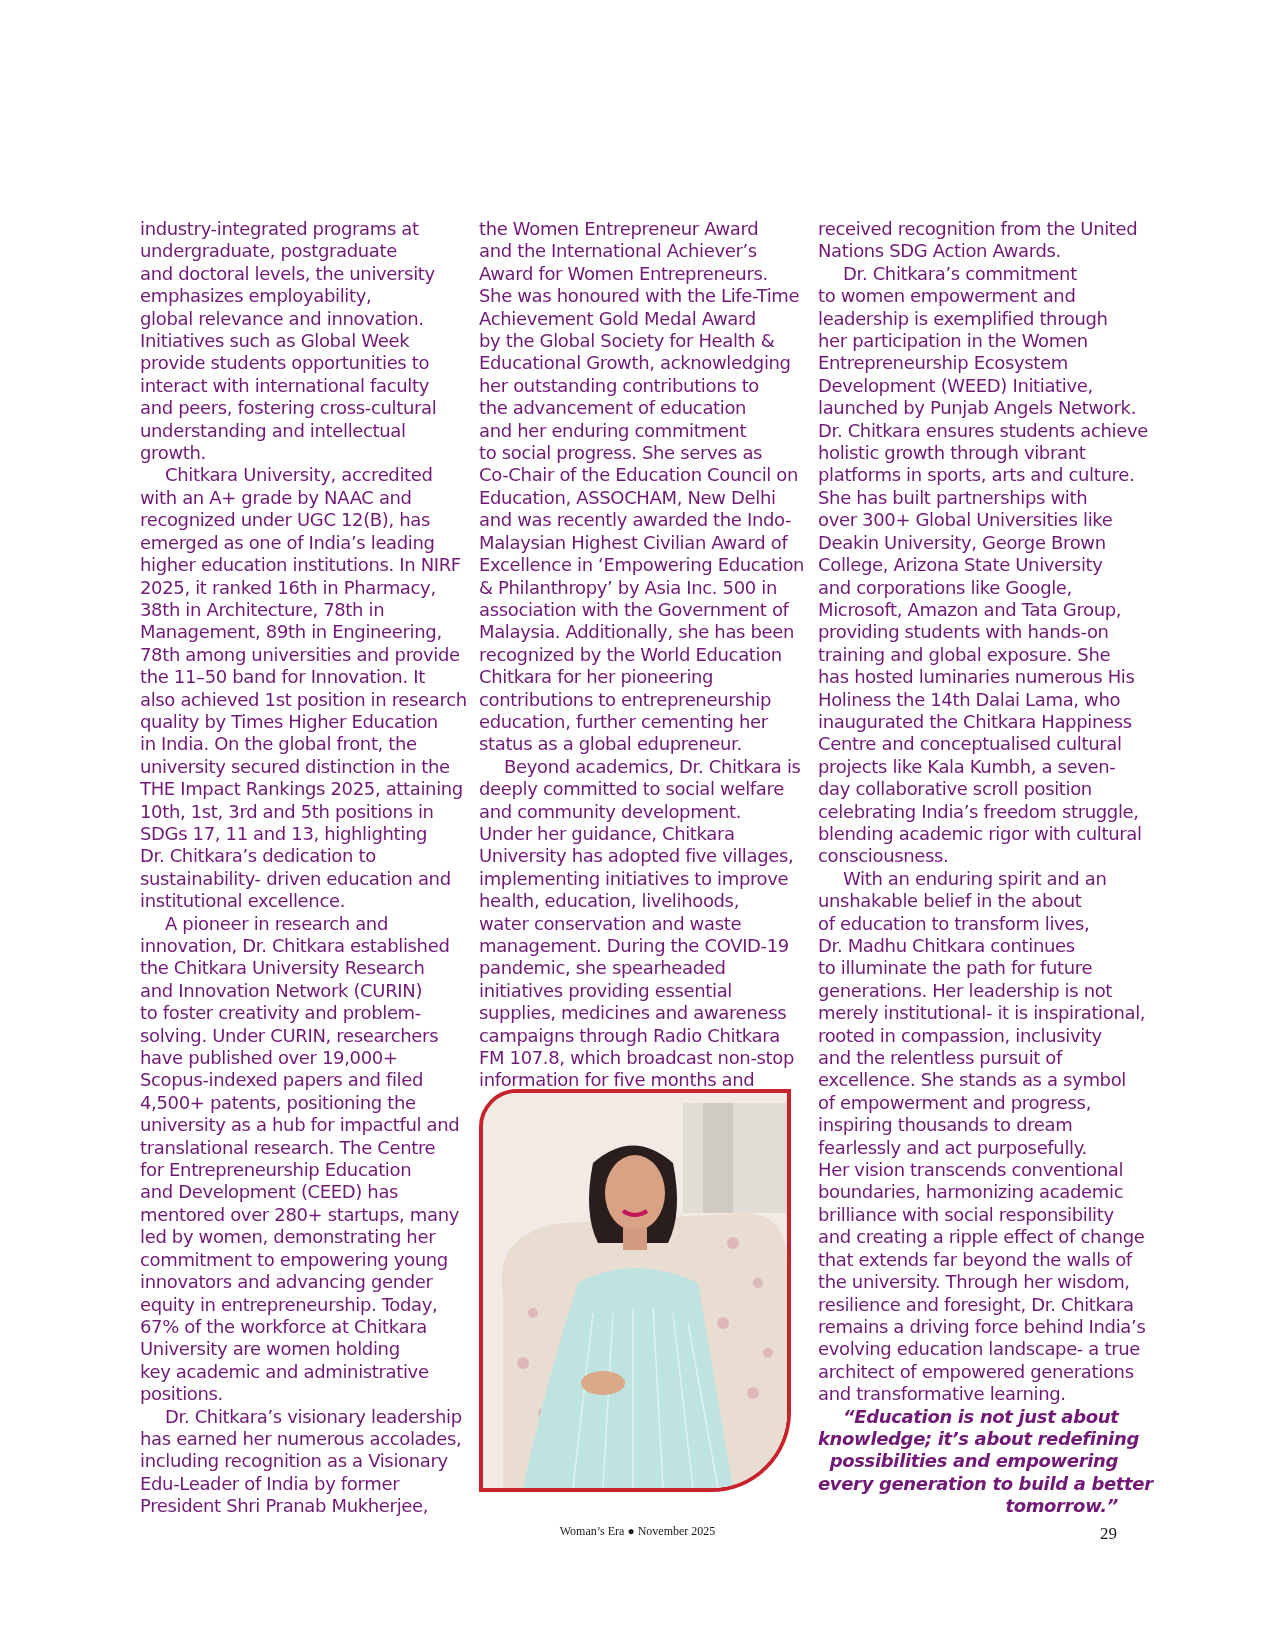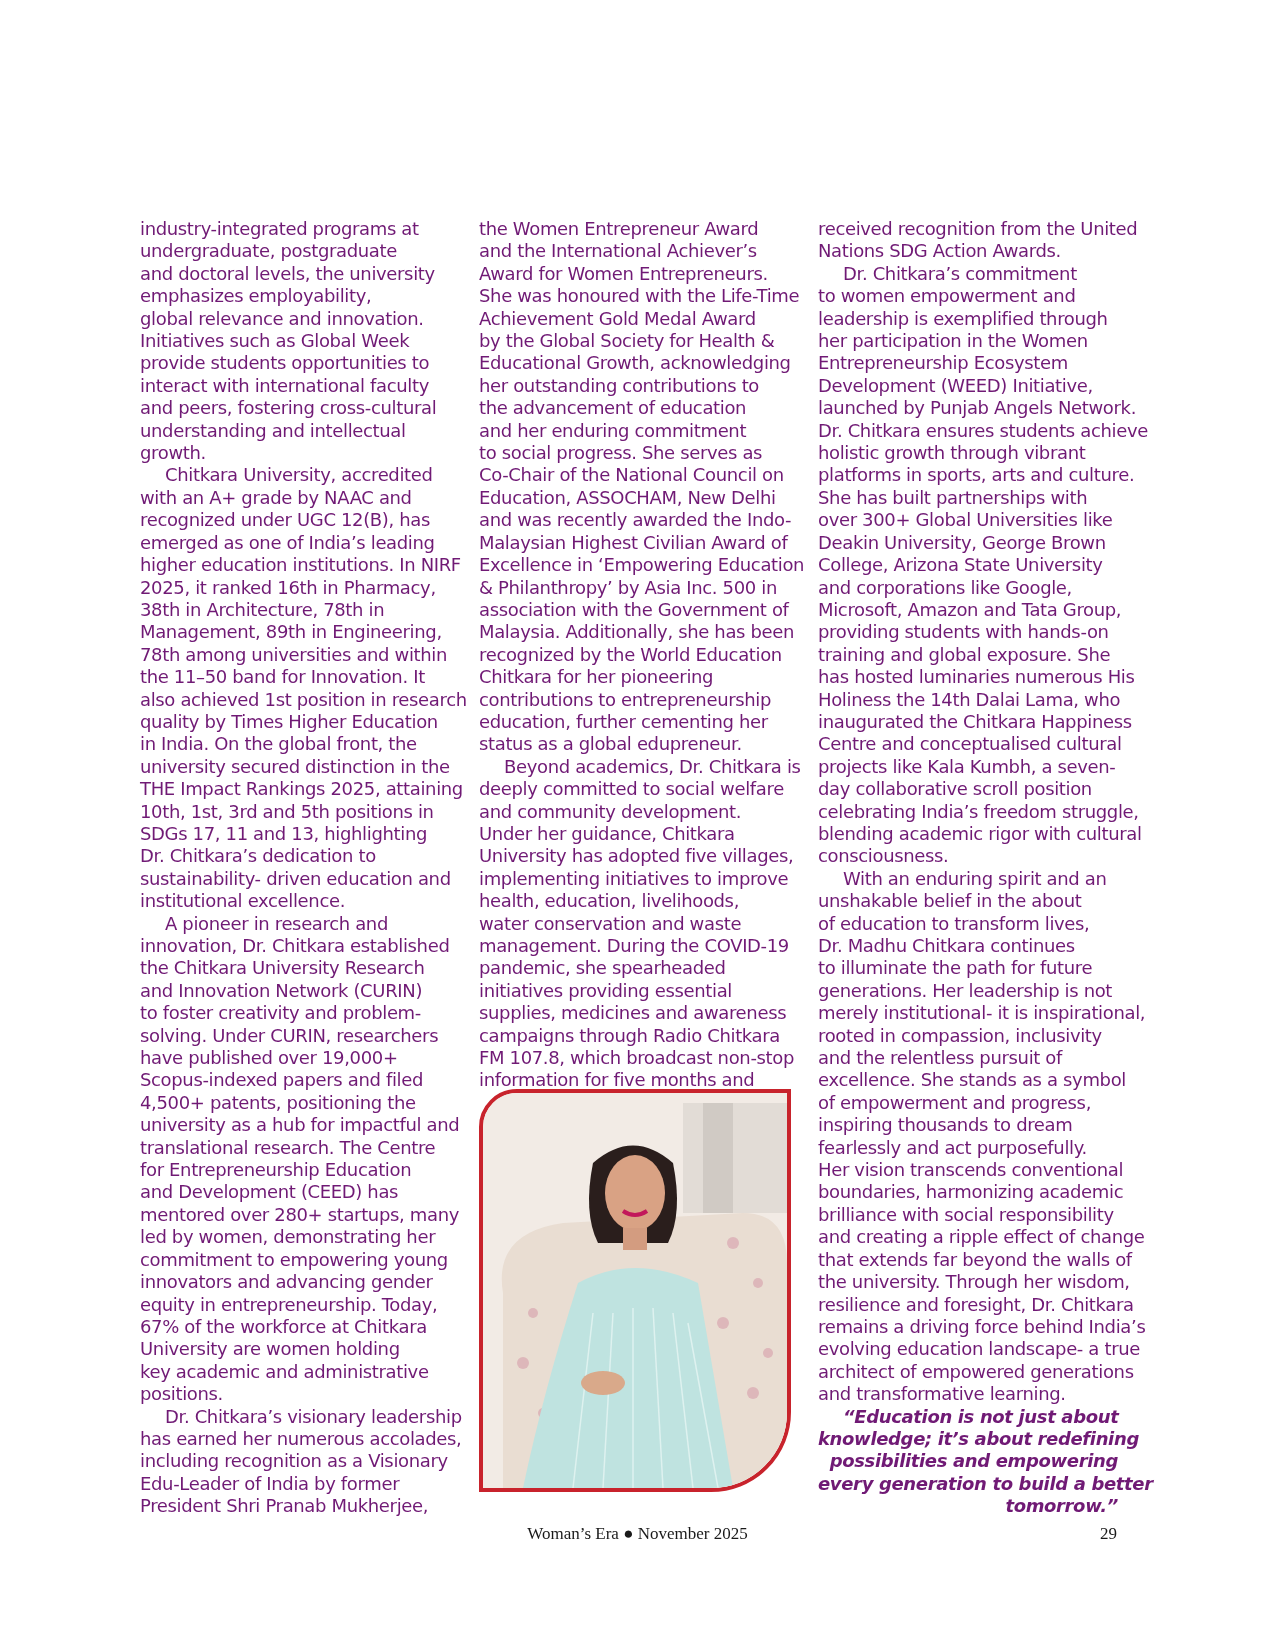--- a/index.html
+++ b/index.html
@@ -34,21 +34,21 @@
     box-sizing: border-box;
     background: linear-gradient(180deg, #f3ece6 0%, #efe6de 40%, #e8dfd6 100%);
   }
   .photo-frame svg { display: block; width: 100%; height: 100%; }
   .footer-text {
     position: absolute;
     top: 1524px;
     left: 0; width: 1275px;
     text-align: center;
     font-family: "Liberation Serif", serif;
-    font-size: 17px;
+    font-size: 12px;
     color: #1a1a1a;
   }
   .page-number {
     position: absolute;
     top: 1524px;
     left: 1100px;
     font-family: "Liberation Serif", serif;
     font-size: 17px;
     color: #1a1a1a;
     text-align: center;
@@ -70,21 +70,21 @@
     <span class="line">understanding and intellectual</span>
     <span class="line">growth.</span>
     <span class="line indent">Chitkara University, accredited</span>
     <span class="line">with an A+ grade by NAAC and</span>
     <span class="line">recognized under UGC 12(B), has</span>
     <span class="line">emerged as one of India’s leading</span>
     <span class="line">higher education institutions. In NIRF</span>
     <span class="line">2025, it ranked 16th in Pharmacy,</span>
     <span class="line">38th in Architecture, 78th in</span>
     <span class="line">Management, 89th in Engineering,</span>
-    <span class="line">78th among universities and within</span>
+    <span class="line">78th among universities and provide</span>
     <span class="line">the 11–50 band for Innovation. It</span>
     <span class="line">also achieved 1st position in research</span>
     <span class="line">quality by Times Higher Education</span>
     <span class="line">in India. On the global front, the</span>
     <span class="line">university secured distinction in the</span>
     <span class="line">THE Impact Rankings 2025, attaining</span>
     <span class="line">10th, 1st, 3rd and 5th positions in</span>
     <span class="line">SDGs 17, 11 and 13, highlighting</span>
     <span class="line">Dr. Chitkara’s dedication to</span>
     <span class="line">sustainability- driven education and</span>
@@ -122,21 +122,21 @@
     <span class="line">and the International Achiever’s</span>
     <span class="line">Award for Women Entrepreneurs.</span>
     <span class="line">She was honoured with the Life-Time</span>
     <span class="line">Achievement Gold Medal Award</span>
     <span class="line">by the Global Society for Health &amp;</span>
     <span class="line">Educational Growth, acknowledging</span>
     <span class="line">her outstanding contributions to</span>
     <span class="line">the advancement of education</span>
     <span class="line">and her enduring commitment</span>
     <span class="line">to social progress. She serves as</span>
-    <span class="line">Co-Chair of the National Council on</span>
+    <span class="line">Co-Chair of the Education Council on</span>
     <span class="line">Education, ASSOCHAM, New Delhi</span>
     <span class="line">and was recently awarded the Indo-</span>
     <span class="line">Malaysian Highest Civilian Award of</span>
     <span class="line">Excellence in ‘Empowering Education</span>
     <span class="line">&amp; Philanthropy’ by Asia Inc. 500 in</span>
     <span class="line">association with the Government of</span>
     <span class="line">Malaysia. Additionally, she has been</span>
     <span class="line">recognized by the World Education</span>
     <span class="line">Chitkara for her pioneering</span>
     <span class="line">contributions to entrepreneurship</span>

